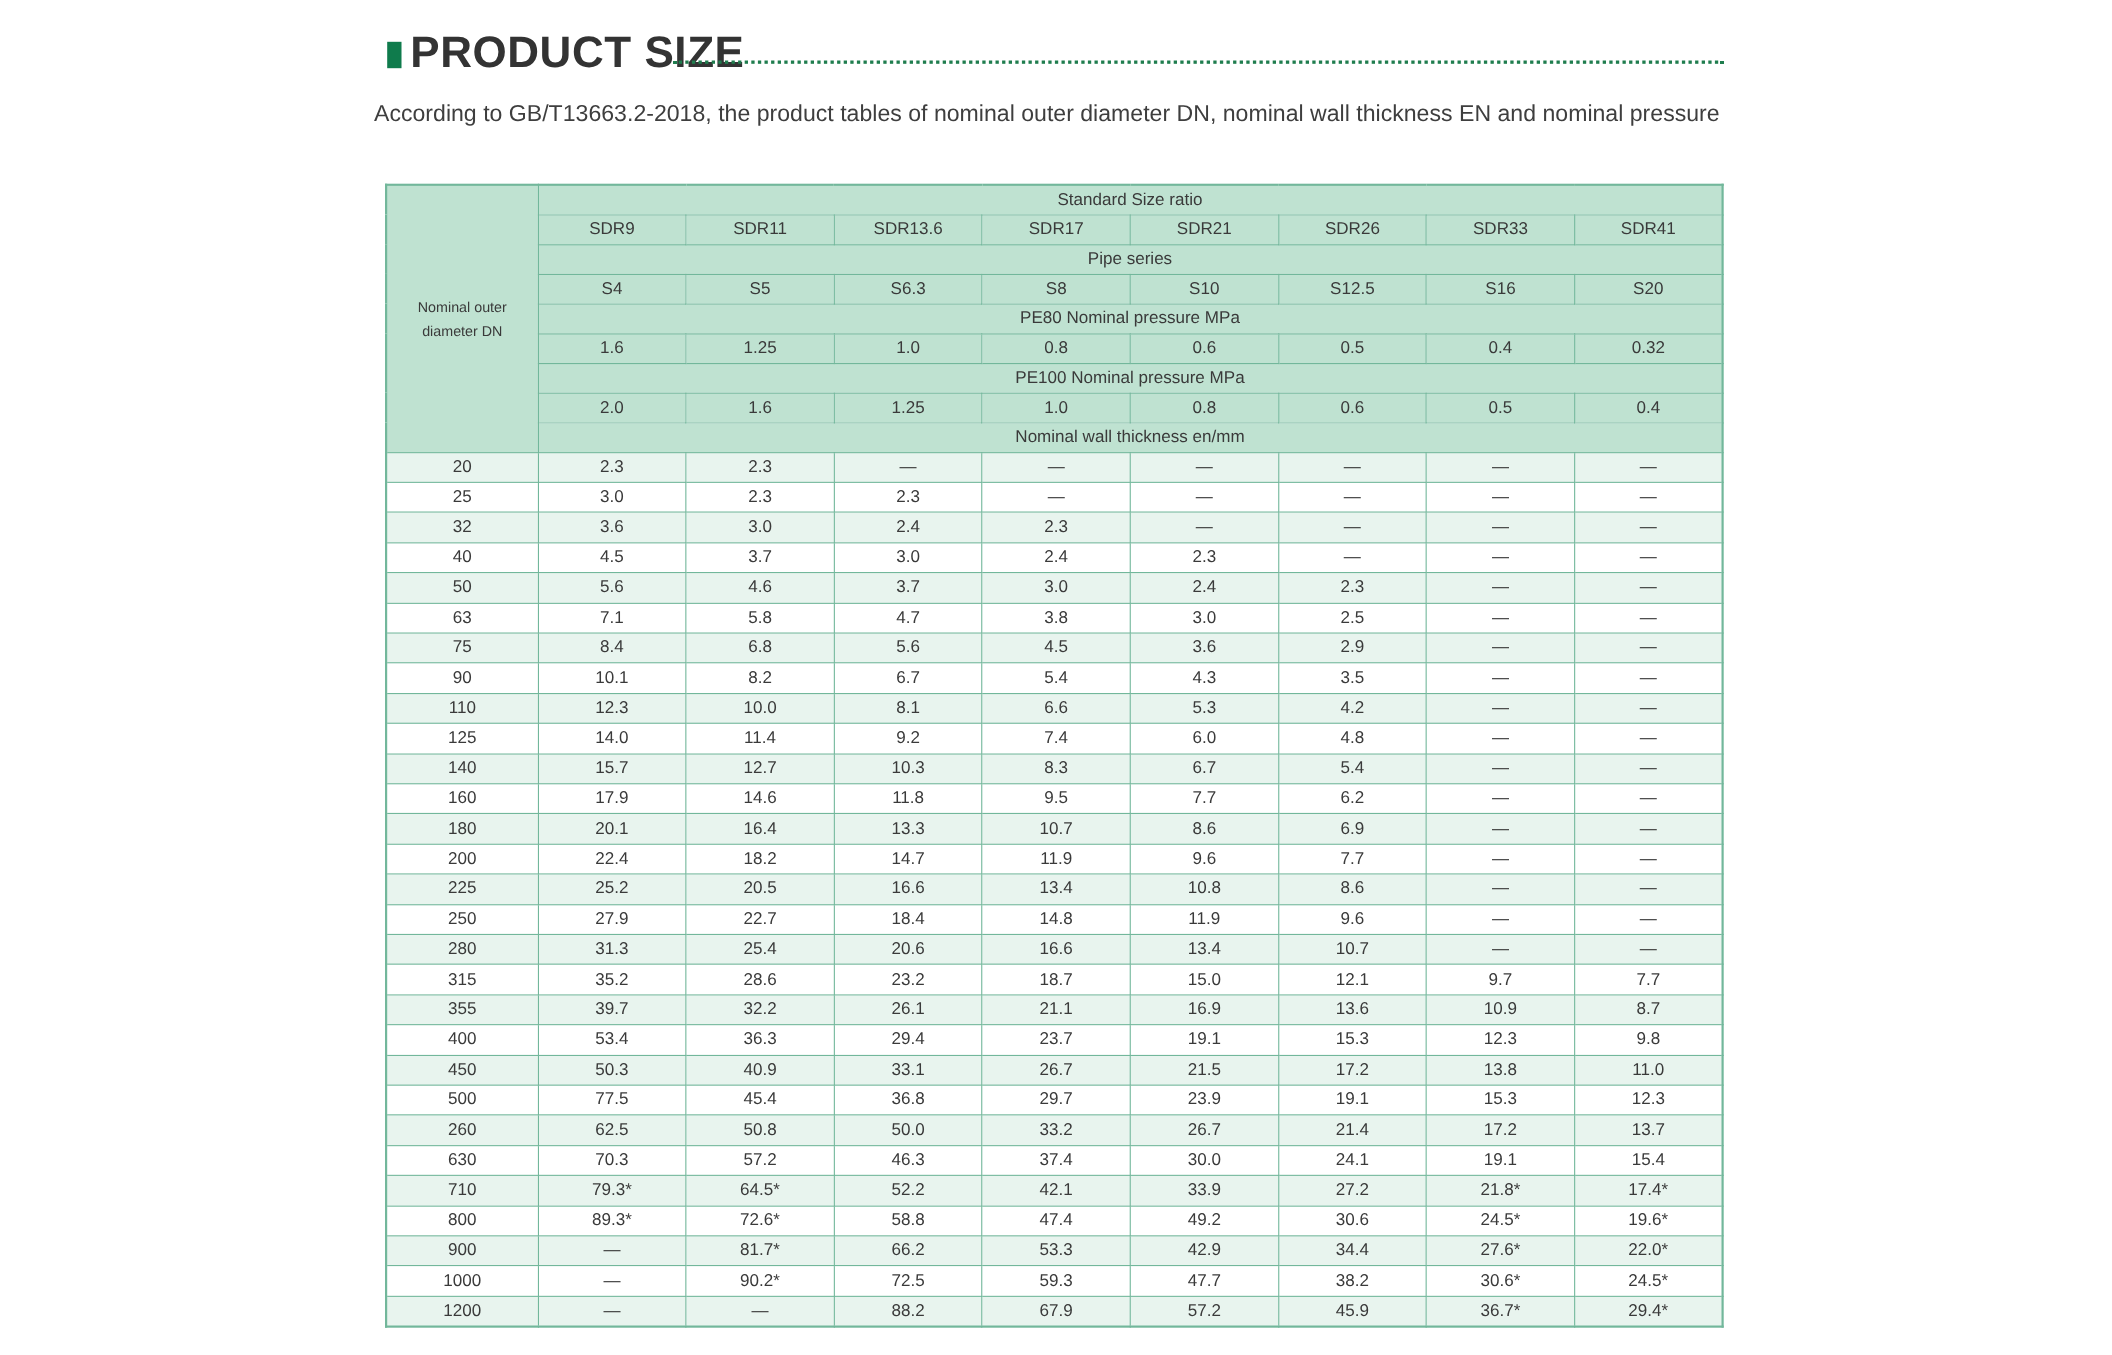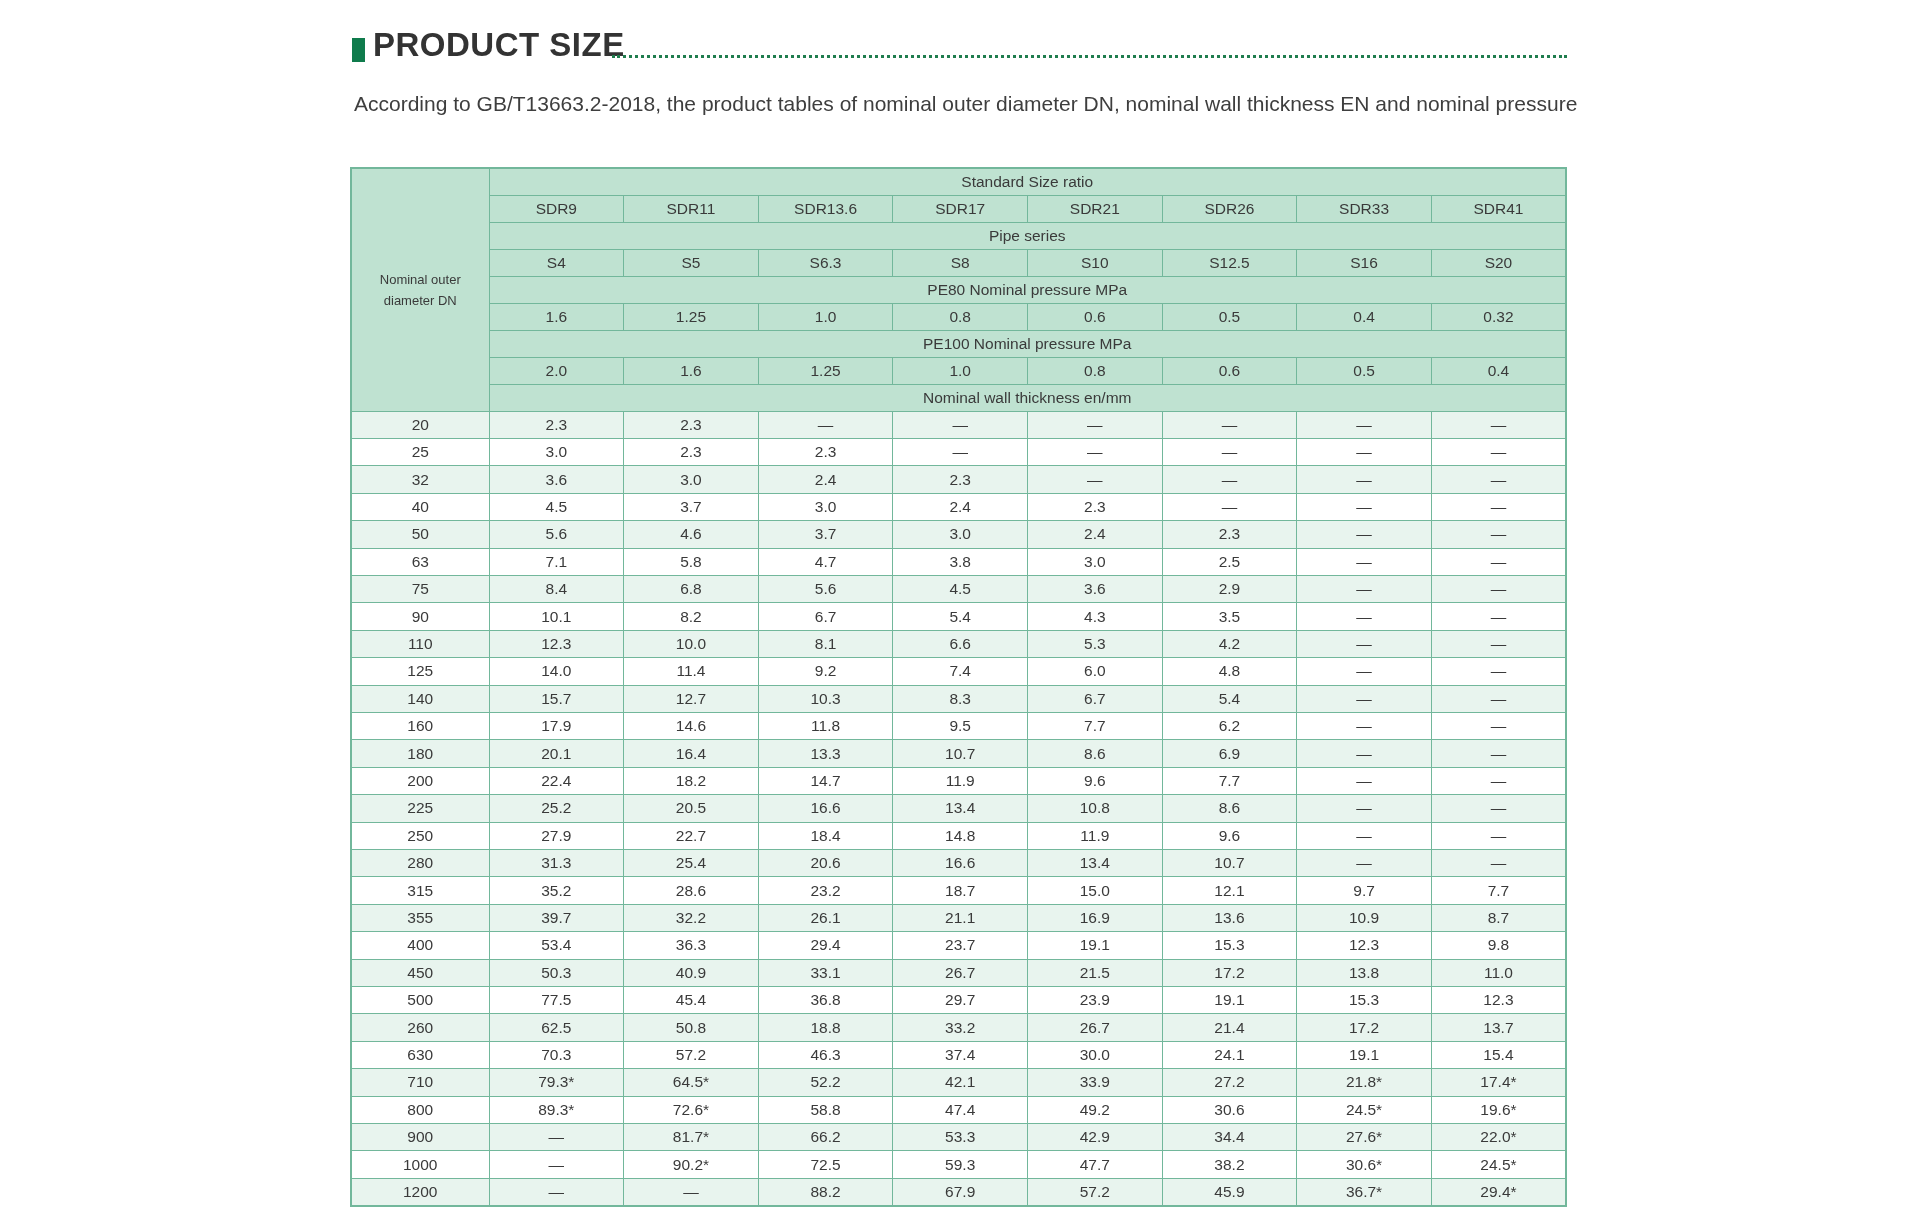--- a/index.html
+++ b/index.html
@@ -10,27 +10,27 @@
     --text-dark:#3a3a3a;
   }
   *{margin:0;padding:0;box-sizing:border-box;}
   html,body{width:1920px;height:1232px;background:#ffffff;
     font-family:"Liberation Sans", sans-serif;color:var(--text-dark);}
   .page{position:relative;width:1920px;height:1232px;overflow:hidden;}
 
   
   .title-bar{position:absolute;left:352px;top:38px;width:13px;height:24px;
     background:var(--accent-green);}
-  .page-title{position:absolute;left:373px;top:26px;font-size:33px;
+  .page-title{position:absolute;left:373px;top:26px;font-size:40px;
     font-weight:700;letter-spacing:0.5px;color:#333333;white-space:nowrap;}
   .dotted-rule{position:absolute;left:612px;top:44px;width:955px;height:14px;
     border-bottom:3px dotted #1f7d4e;}
 
   
-  .description{position:absolute;left:354px;top:84px;width:1230px;
+  .description{position:absolute;left:340px;top:84px;width:1230px;
     font-size:21px;line-height:40px;color:#3e3e3e;}
 
   
   .size-table{position:absolute;left:350px;top:167px;width:1217px;height:1040px;
     border-collapse:collapse;table-layout:fixed;
     border:2px solid var(--table-border);}
   .size-table td{border:1px solid var(--table-border);text-align:center;
     vertical-align:middle;font-size:15.5px;color:var(--text-dark);
     padding:0 2px;overflow:hidden;}
   .size-table thead td{background:var(--header-bg);height:27px;}
@@ -362,21 +362,21 @@
           <td>29.7</td>
           <td>23.9</td>
           <td>19.1</td>
           <td>15.3</td>
           <td>12.3</td>
         </tr>
         <tr class="stripe">
           <td>260</td>
           <td>62.5</td>
           <td>50.8</td>
-          <td>18.8</td>
+          <td>50.0</td>
           <td>33.2</td>
           <td>26.7</td>
           <td>21.4</td>
           <td>17.2</td>
           <td>13.7</td>
         </tr>
         <tr class="plain">
           <td>630</td>
           <td>70.3</td>
           <td>57.2</td>

